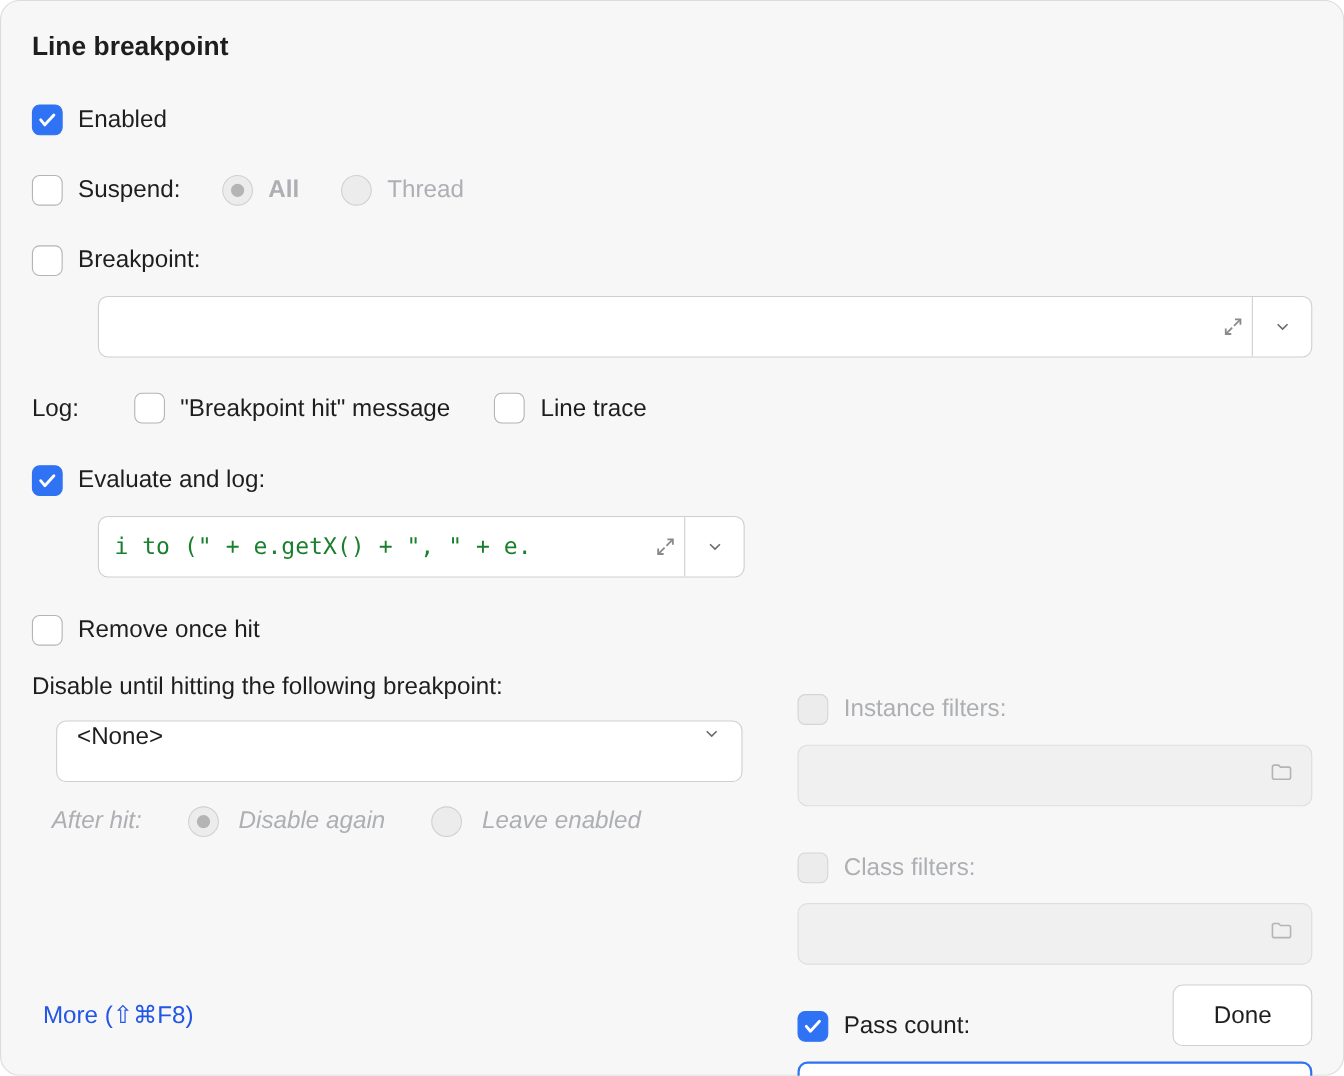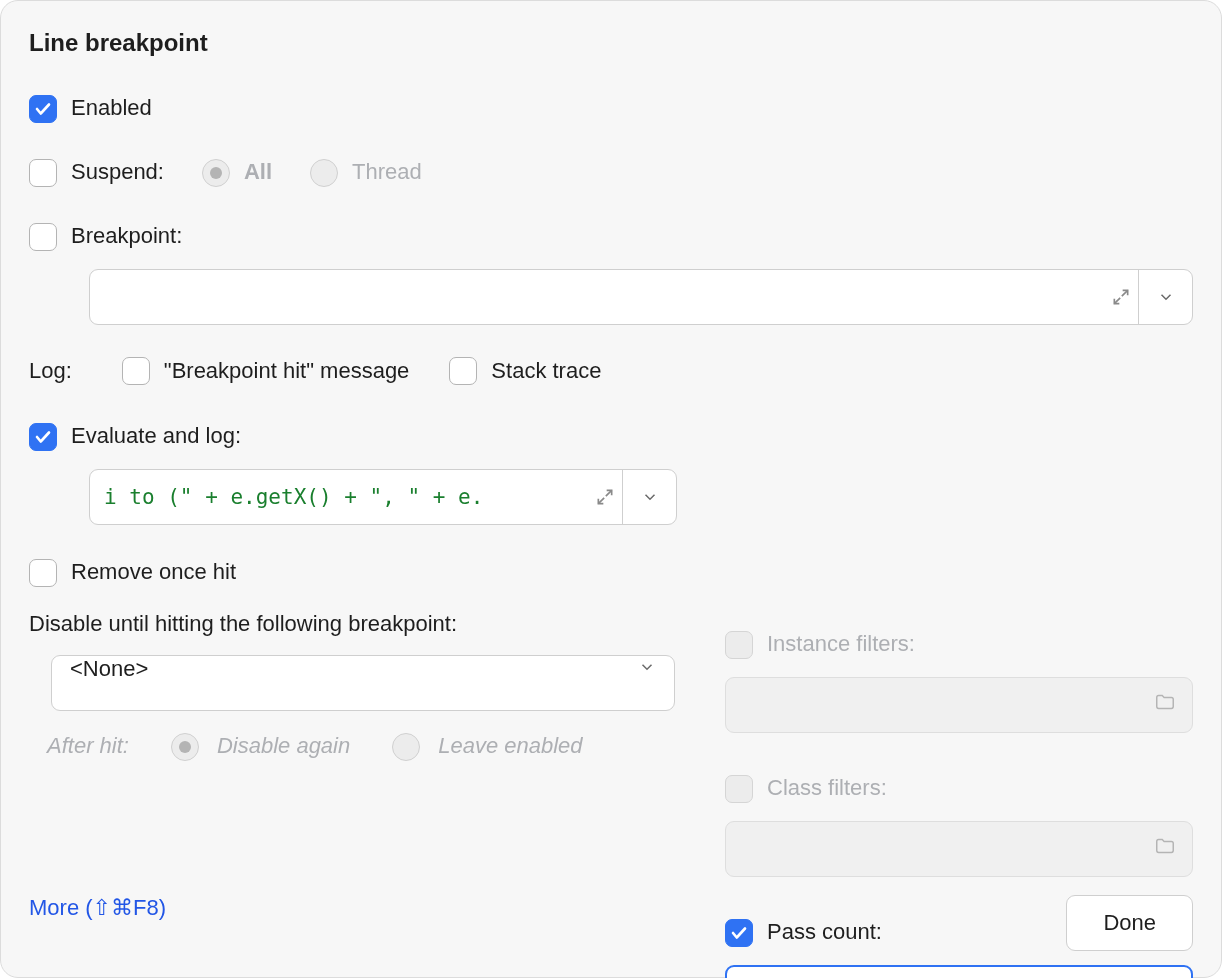--- a/index.html
+++ b/index.html
@@ -131,23 +131,24 @@
     padding: 0 18px;
     display: flex; align-items: center;
     font-size: 22px;
     margin-bottom: 42px;
     position: relative;
   }
   @keyframes blink { 50% { opacity: 0; } }
 
   .footer {
     position: absolute;
-    left: 28px; right: 28px; bottom: 26px;
+    left: 38px; right: 28px; bottom: 26px;
     display: flex;
     justify-content: space-between;
+    align-items: center;
   }
   .link { color: #2256e6; font-size: 22px; }
   .done-btn {
     border: 1px solid #cfcfcf;
     background: #fff;
     border-radius: 9px;
     height: 56px;
     padding: 0 36px;
     font-size: 22px;
     display: flex; align-items: center;
@@ -230,21 +231,21 @@
         <div class="log-pair">
           <span class="checkbox">
             
           </span>
           <span>"Breakpoint hit" message</span>
         </div>
         <div class="log-pair second">
           <span class="checkbox">
             
           </span>
-          <span>Stack trace</span>
+          <span>Line trace</span>
         </div>
       </div>
 
       <div class="row tight">
         <span class="checkbox checked">
           <svg class="svg-check" viewBox="0 0 24 24" fill="none" stroke="#fff" stroke-width="3.5" stroke-linecap="round" stroke-linejoin="round">
               <polyline points="4 12 9 18 20 6"></polyline>
             </svg>
         </span>
         <span>Evaluate and log:</span>

